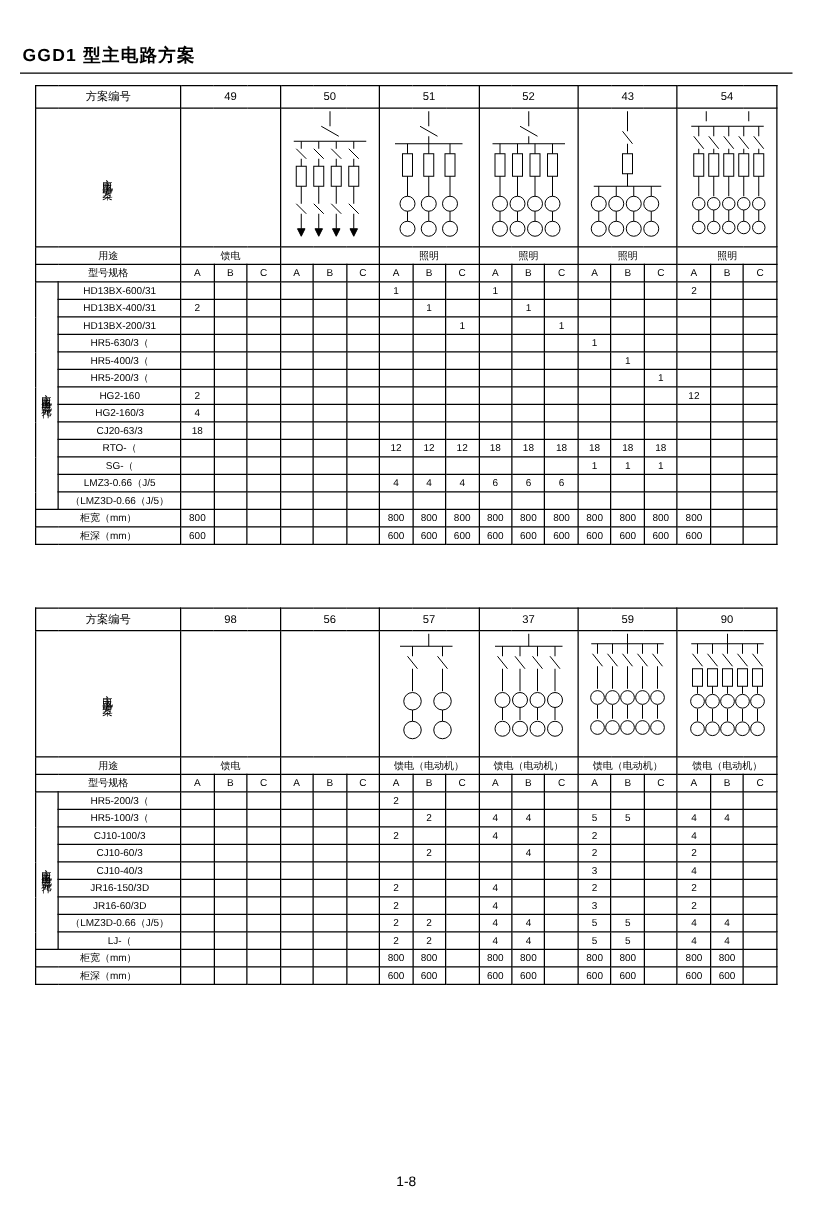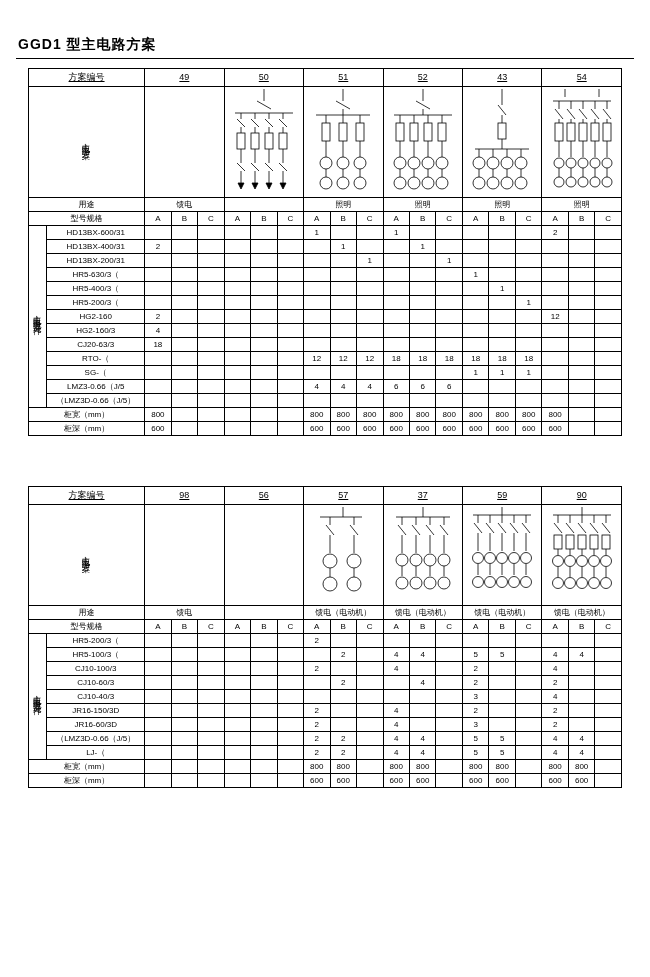--- a/index.html
+++ b/index.html
@@ -27,21 +27,21 @@
   .tbl td{
     border:1px solid #000;
     text-align:center;
     vertical-align:middle;
     padding:0;
     height:13px;
     line-height:11px;
     font-size:8px;
     white-space:nowrap;
   }
-  .hdr td{height:17px;font-size:9px;text-decoration:underline;}
+  .hdr td{height:17px;font-size:9px;}
   .vert{
     writing-mode:vertical-rl;
     text-orientation:upright;
     letter-spacing:2px;
     line-height:12px;
     font-size:8.5px;
     margin:0 auto;
   }
   .diagcell{height:118px;vertical-align:middle;position:relative;}
   .diagcell2{height:108px;vertical-align:middle;position:relative;}
@@ -1072,13 +1072,14 @@
       <td>600</td>
           <td>600</td>
           <td></td>
       <td>600</td>
           <td>600</td>
           <td></td>
     </tr>
   </tbody>
     </table>
 
+  <div class="footer">1-8</div>
 </div>
 
 </body></html>

